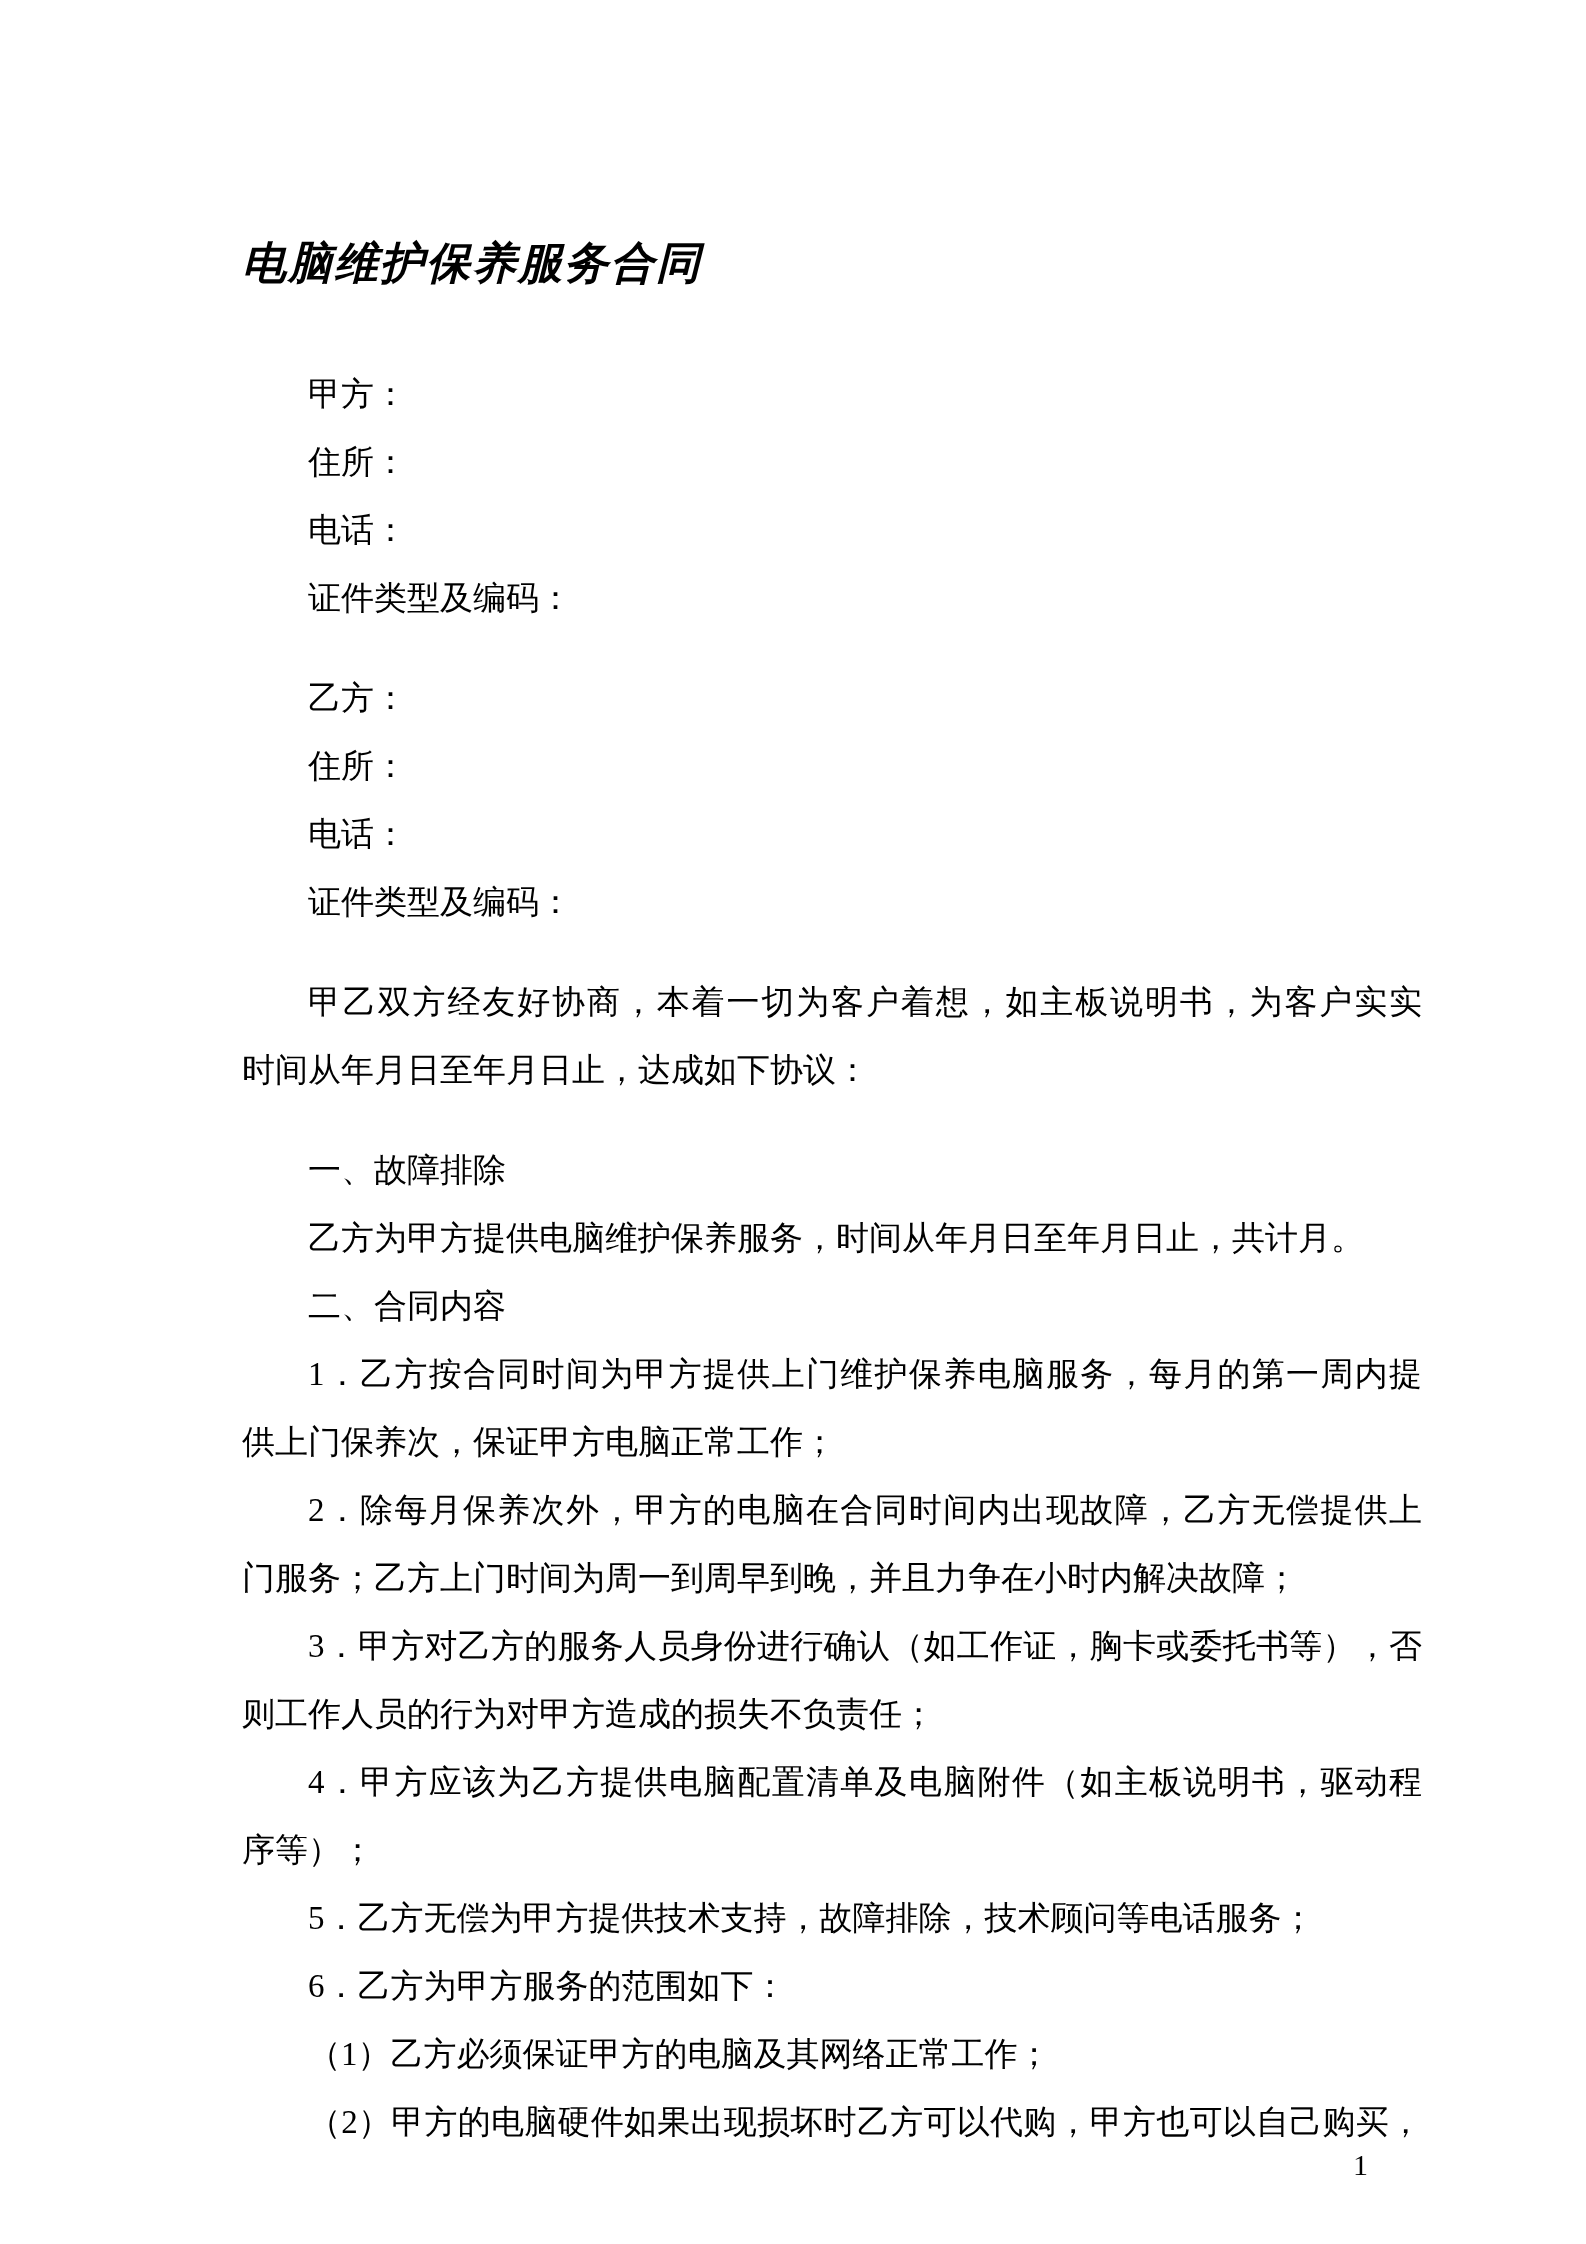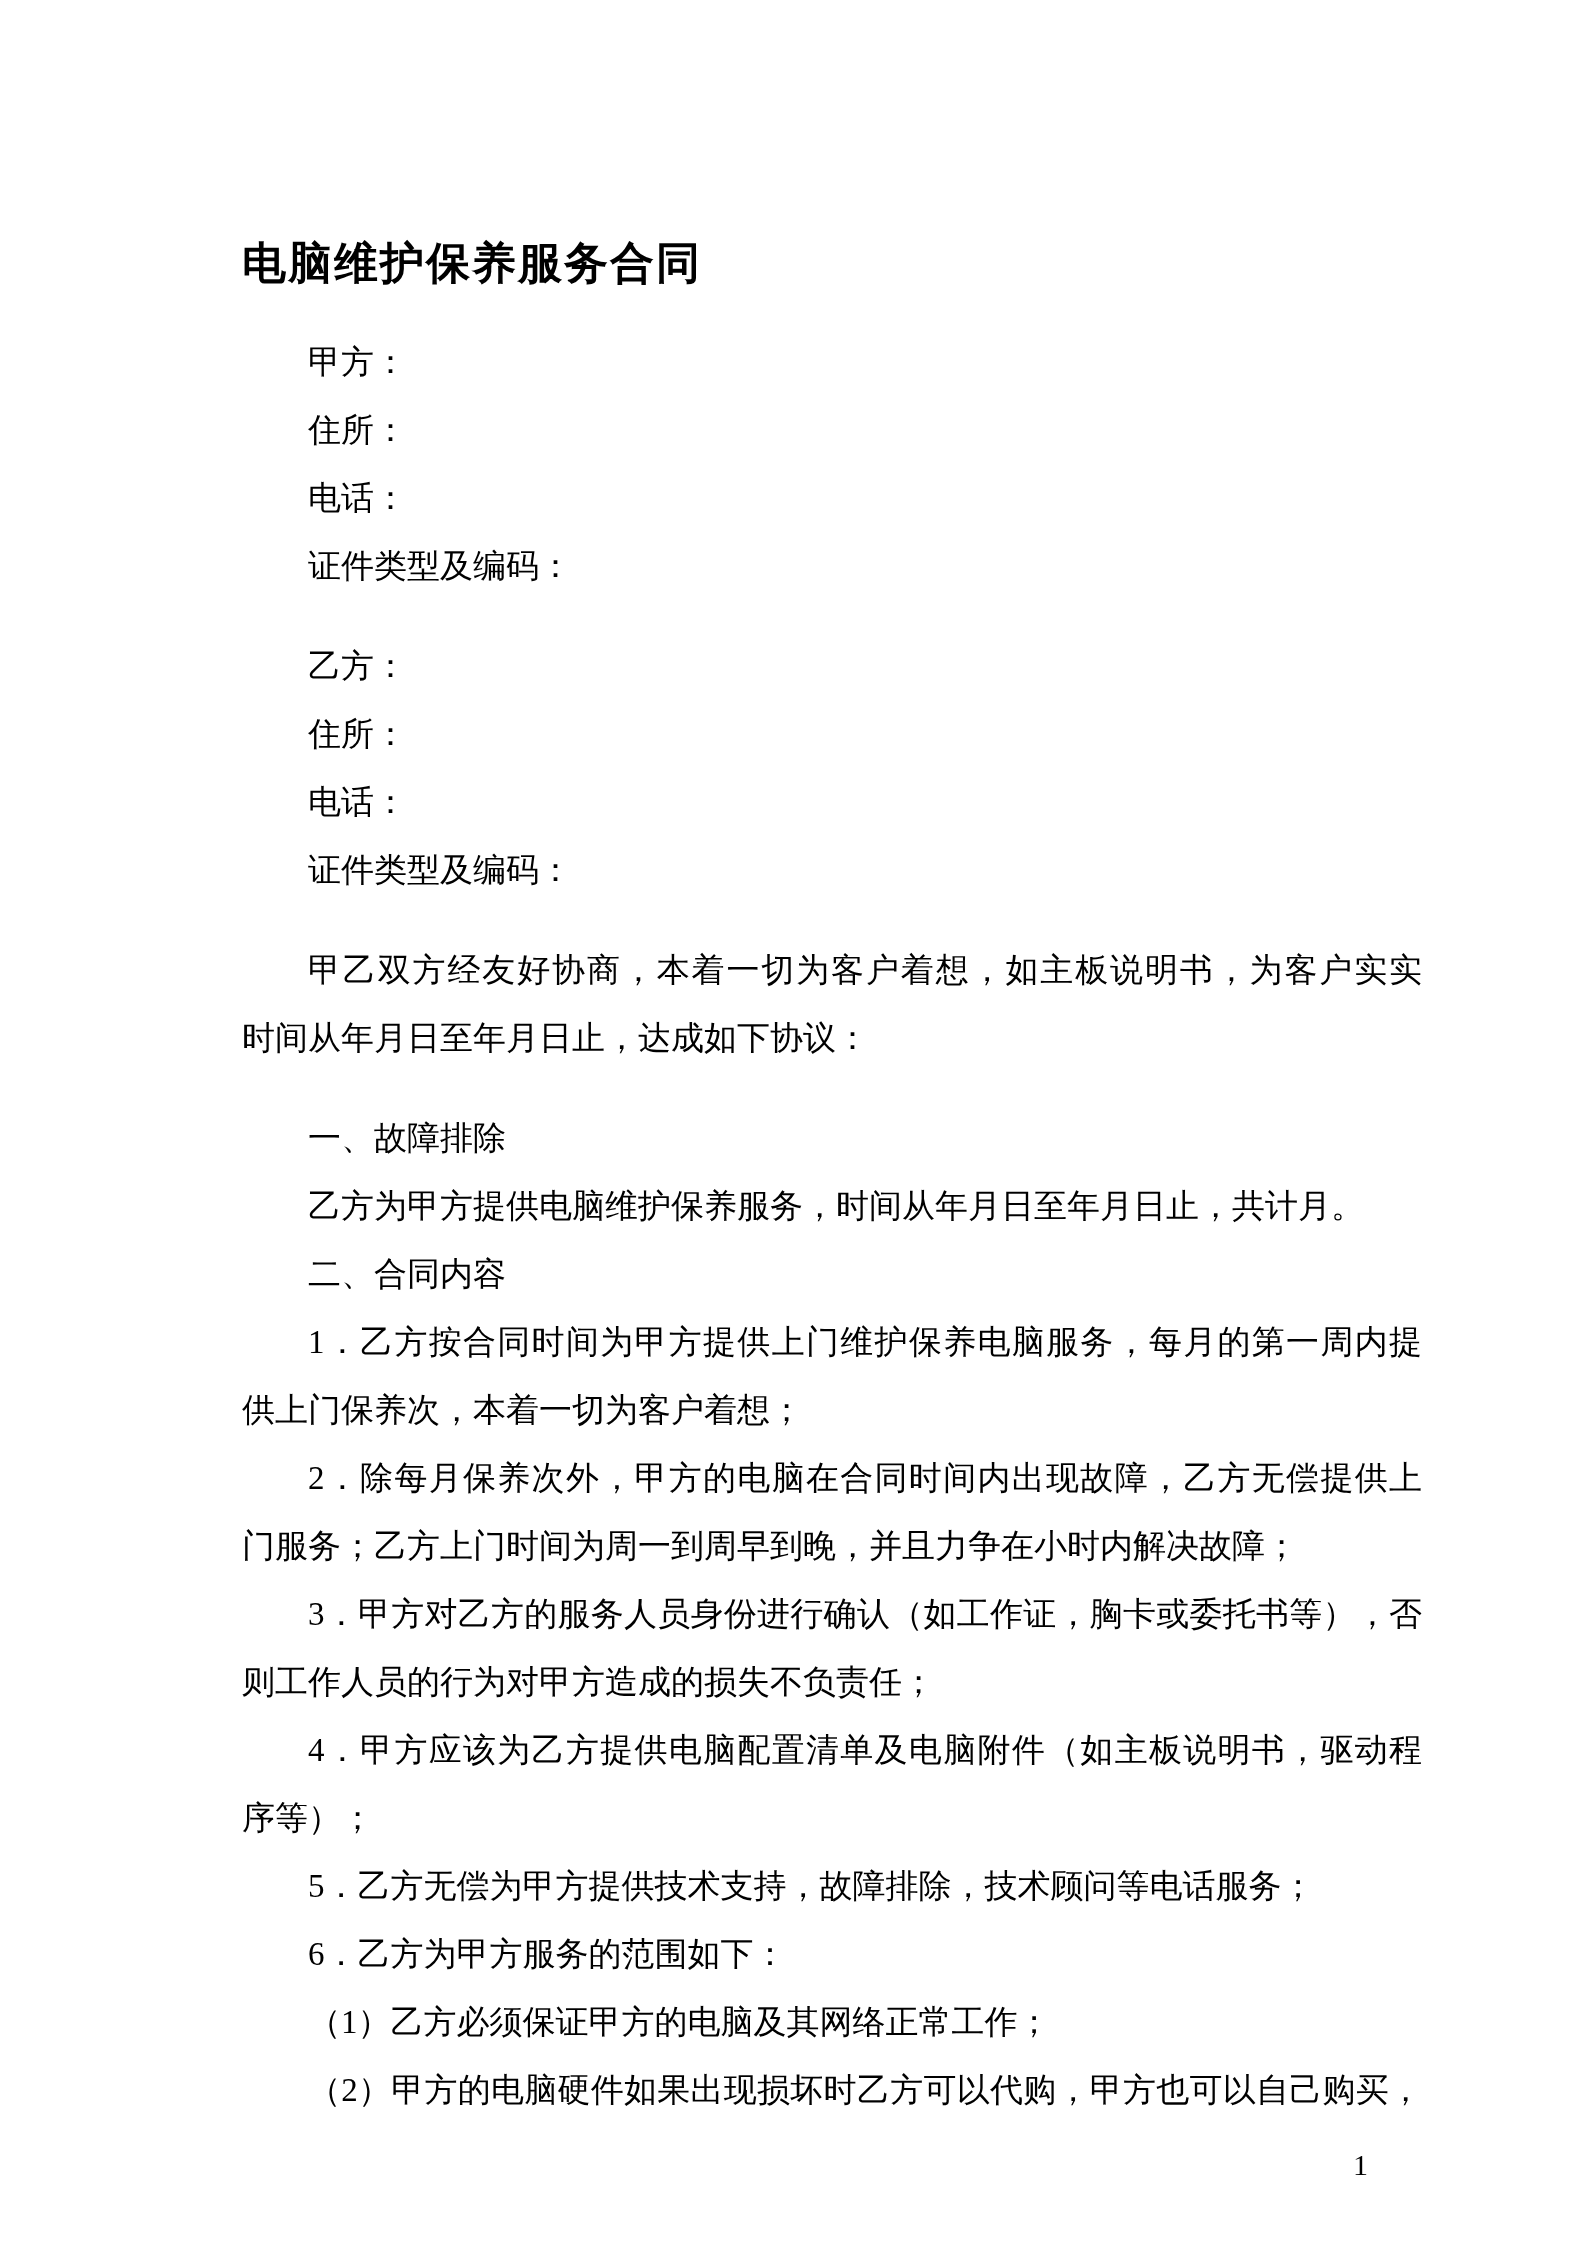--- a/index.html
+++ b/index.html
@@ -18,26 +18,27 @@
   .page {
     position: absolute;
     left: 0; top: 0;
     width: 1586px;
     height: 2244px;
     box-sizing: border-box;
     padding: 240px 164px 0 242px;
     background: #ffffff;
   }
   .doc-title {
-    margin: 0 0 40px 0;
+    margin: 0 0 72px 0;
     font-size: 44px;
     line-height: 48px;
     font-weight: 700;
     letter-spacing: 2px;
     white-space: nowrap;
+    font-style: italic;
   }
   .doc-body {
     width: 1180px;
   }
   .doc-line {
     font-size: 33px;
     line-height: 68px;
     white-space: pre-wrap;
   }
   .doc-line.indent {
@@ -76,21 +77,21 @@
       <div class="doc-line indent">电话：</div>
       <div class="doc-line indent">证件类型及编码：</div>
       <div class="spacer"></div>
       <div class="doc-line indent full">甲乙双方经友好协商，本着一切为客户着想，如主板说明书，为客户实实</div>
       <div class="doc-line">时间从年月日至年月日止，达成如下协议：</div>
       <div class="spacer"></div>
       <div class="doc-line indent">一、故障排除</div>
       <div class="doc-line indent">乙方为甲方提供电脑维护保养服务，时间从年月日至年月日止，共计月。</div>
       <div class="doc-line indent">二、合同内容</div>
       <div class="doc-line indent full">1．乙方按合同时间为甲方提供上门维护保养电脑服务，每月的第一周内提</div>
-      <div class="doc-line">供上门保养次，本着一切为客户着想；</div>
+      <div class="doc-line">供上门保养次，保证甲方电脑正常工作；</div>
       <div class="doc-line indent full">2．除每月保养次外，甲方的电脑在合同时间内出现故障，乙方无偿提供上</div>
       <div class="doc-line">门服务；乙方上门时间为周一到周早到晚，并且力争在小时内解决故障；</div>
       <div class="doc-line indent full">3．甲方对乙方的服务人员身份进行确认（如工作证，胸卡或委托书等），否</div>
       <div class="doc-line">则工作人员的行为对甲方造成的损失不负责任；</div>
       <div class="doc-line indent full">4．甲方应该为乙方提供电脑配置清单及电脑附件（如主板说明书，驱动程</div>
       <div class="doc-line">序等）；</div>
       <div class="doc-line indent">5．乙方无偿为甲方提供技术支持，故障排除，技术顾问等电话服务；</div>
       <div class="doc-line indent">6．乙方为甲方服务的范围如下：</div>
       <div class="doc-line indent">（1）乙方必须保证甲方的电脑及其网络正常工作；</div>
       <div class="doc-line indent full">（2）甲方的电脑硬件如果出现损坏时乙方可以代购，甲方也可以自己购买，</div>

